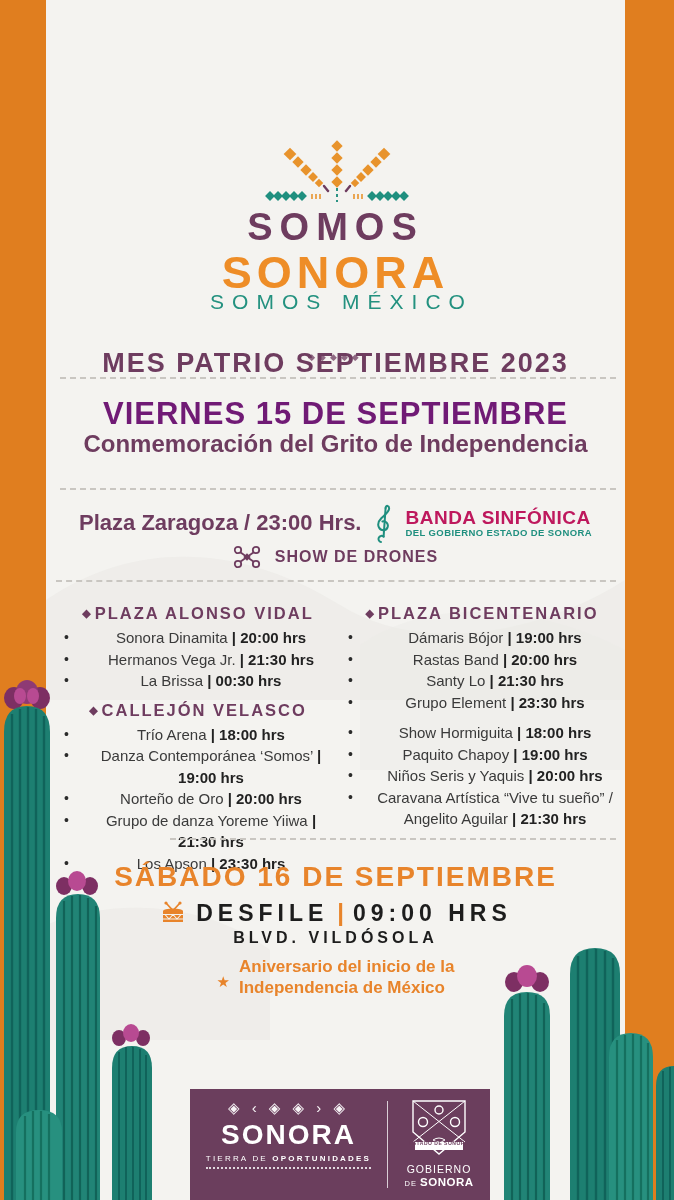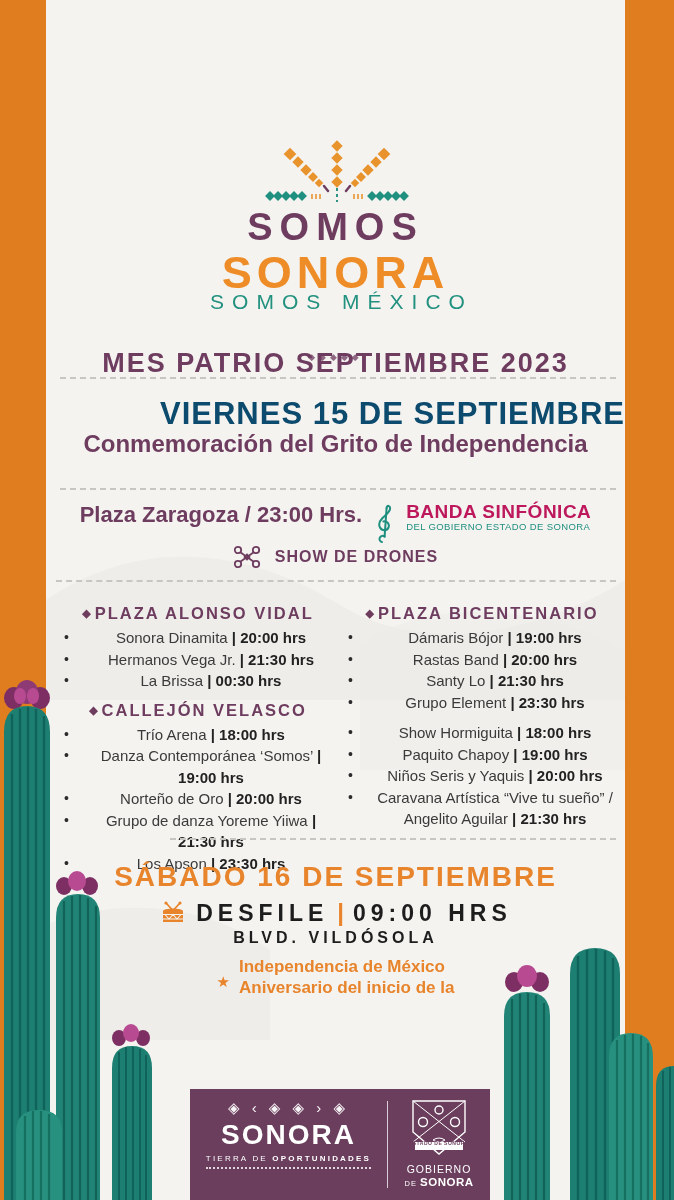--- a/index.html
+++ b/index.html
@@ -18,27 +18,27 @@
   .abs { position:absolute; left:46px; right:49px; text-align:center; z-index:2; }
   .sep { position:absolute; border-top:2px dashed #C9C6C1; z-index:2; }
   
   .ornament { position:absolute; top:138px; left:262px; z-index:2; }
   .brand-somos  { top:206px; font-size:38px; font-weight:700; letter-spacing:7px; color:#6E3C5F; }
   .brand-sonora { top:247px; font-size:45px; font-weight:700; letter-spacing:5px; color:#EE8D27; }
   .brand-mexico { top:290px; font-size:21px; font-weight:500; letter-spacing:8px; color:#23917F;padding-left:12px; }
   .month-title  { top:323px; font-size:27px; font-weight:700; letter-spacing:2px; color:#6E3C5F;margin-top:25px; }
   .month-diamonds { top:352px; font-size:9px; letter-spacing:4px; color:#6E3C5F; opacity:.75; }
   
-  .fri-title { top:396px; font-size:31px; font-weight:700; letter-spacing:1px; color:#0c4a6e;text-align:right; }
+  .fri-title { top:396px; font-size:31px; font-weight:700; letter-spacing:1px; color:#701a75; }
   .fri-sub   { top:430px; font-size:24px; font-weight:700; color:#6E3C5F; }
-  .zaragoza-row { top:502px; display:flex; justify-content:center; gap:12px; }
+  .zaragoza-row { top:502px; display:flex; justify-content:center; align-items:center; gap:12px; }
   .zaragoza { font-size:22px; font-weight:700; color:#6E3C5F; }
   .banda { text-align:left; line-height:1.05; }
   .banda .b1 { font-size:19px; font-weight:700; color:#be185d; letter-spacing:.5px; }
-  .banda .b2 { font-size:9.5px; font-weight:400; color:#1F8F7F; letter-spacing:.4px; }
+  .banda .b2 { font-size:9.5px; font-weight:700; color:#1F8F7F; letter-spacing:.4px; }
   .drones-row { top:545px; display:flex; justify-content:center; align-items:center; gap:14px; }
   .drones-label { font-size:16px; font-weight:700; letter-spacing:1px; color:#6E3C5F; }
   
   .venues { position:absolute; top:604px; left:60px; right:54px; display:flex; z-index:2; }
   .vcol { flex:1; }
   .vcol.left { max-width:305px; margin-right:8px; }
   .venue { margin-bottom:9px; text-align:center; }
   .venue-title { font-size:16.5px; font-weight:700; letter-spacing:2px; color:#6E3C5F; margin-bottom:4px; }
   .venue-title .vdia { font-size:11px; vertical-align:2px; margin-right:4px; letter-spacing:0; }
   .events { list-style:none; }
@@ -241,22 +241,22 @@
   <span class="ev">DESFILE</span>
   <span class="pipe">|</span>
   <span class="ev">09:00 HRS</span>
 </div>
 
 <div class="abs blvd">BLVD. VILDÓSOLA</div>
 
 <div class="abs note-row">
   <span class="note-star">★</span>
   <span class="note-text">
+    <div>Aniversario del inicio de la</div>
     <div>Independencia de México</div>
-    <div>Aniversario del inicio de la</div>
   </span>
 </div>
 
 <svg class="cacti left" width="170" height="520" viewBox="0 0 170 520">
   <g>
     <ellipse cx="14" cy="18" rx="10" ry="11" fill="#7D2F63"></ellipse>
       <ellipse cx="40" cy="18" rx="10" ry="11" fill="#7D2F63"></ellipse>
     <ellipse cx="27" cy="12" rx="11" ry="12" fill="#8E3A74"></ellipse>
     <ellipse cx="20" cy="16" rx="6" ry="8" fill="#B84A92"></ellipse>
       <ellipse cx="33" cy="16" rx="6" ry="8" fill="#B84A92"></ellipse>

